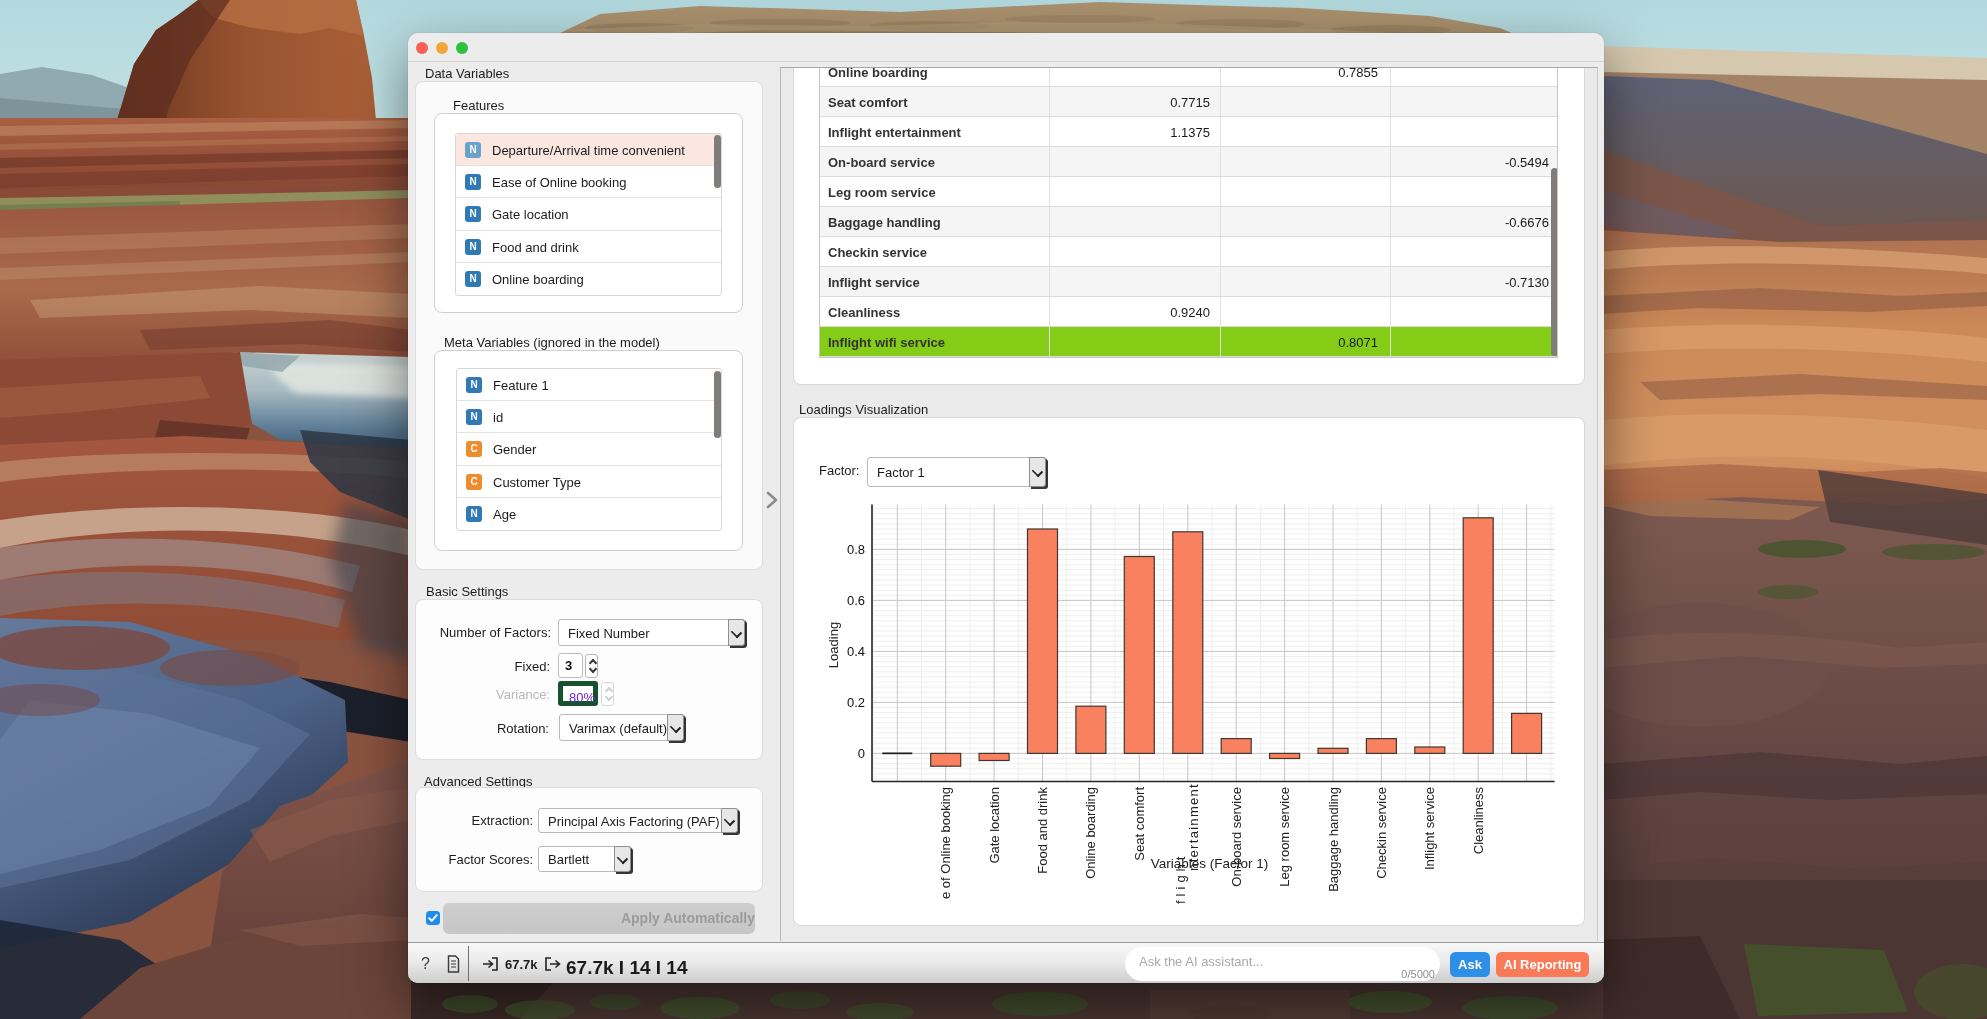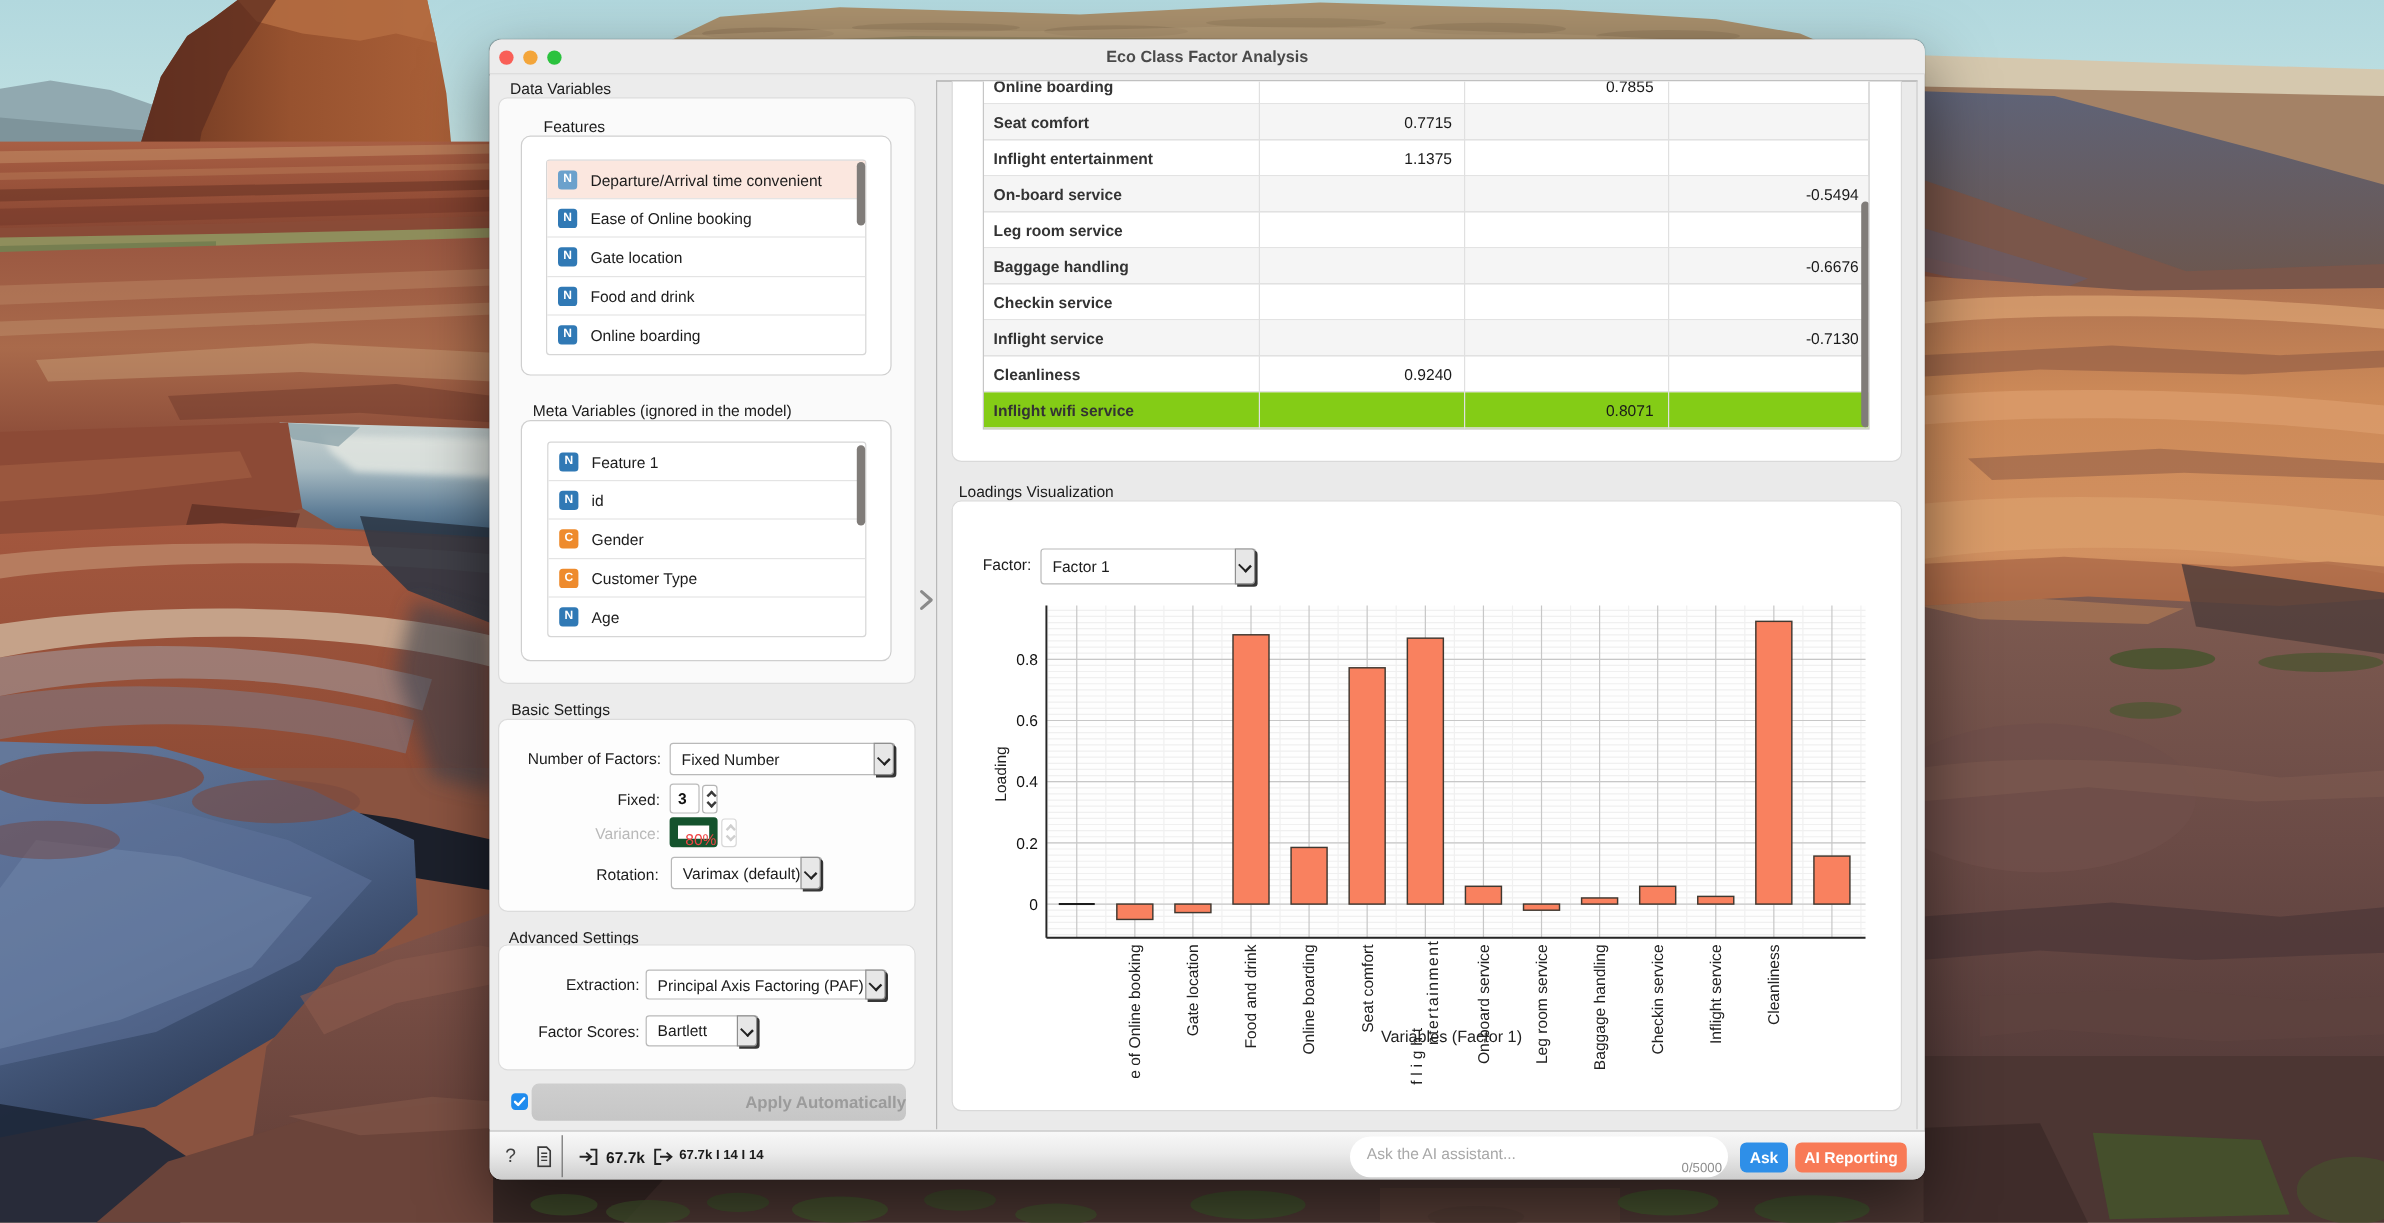--- a/index.html
+++ b/index.html
@@ -238,21 +238,20 @@
 <ellipse cx="1040" cy="1004" rx="48" ry="12" fill="#40502d" opacity="0.85"></ellipse>
 <ellipse cx="1390" cy="1002" rx="42" ry="11" fill="#44532e" opacity="0.9"></ellipse>
 <ellipse cx="1510" cy="1008" rx="48" ry="12" fill="#40502d" opacity="0.9"></ellipse>
 <ellipse cx="1230" cy="1014" rx="40" ry="9" fill="#503a33" opacity="0.9"></ellipse>
 </svg>
 <div id="win">
   <div id="titlebar">
     <span class="dot" style="left:8px; background:#f95f57;"></span>
     <span class="dot" style="left:28px; background:#f3a53a;"></span>
     <span class="dot" style="left:48px; background:#2bc23e;"></span>
-    <div id="title">Eco Class Factor Analysis</div>
   </div>
   <div id="sidebar">
     <div class="lbl13" style="left:17px; top:3px;">Data Variables</div>
     <div class="gbox" style="left:7px; top:18px; width:348px; height:489px; background:#fafafa;"></div>
     <div class="lbl13" style="left:45px; top:35px;">Features</div>
     <div class="listframe" style="left:26px; top:50px; width:309px; height:200px;"></div>
     <div class="list" style="left:47px; top:70px; width:267px; height:163px;">
       <div class="li" style="background:#fbe7df;">
           <span class="badge bNl">N</span>
           <span class="litext">Departure/Arrival time convenient</span>
@@ -307,21 +306,21 @@
     <div class="sel" style="left:150px; top:556px; width:188px; height:27px;">
         <span class="seltext">Fixed Number</span>
         <span class="selbtn">
           <span class="chev"></span>
         </span>
       </div>
     <div class="rlabel" style="left:0; width:142px; top:596px;">Fixed:</div>
     <div class="abs" style="left:150px; top:590px; width:25px; height:25px; background:#fff; border:1px solid #bbb; border-radius:3px; font-size:13px; font-weight:bold; color:#111; padding:4px 0 0 6px;">3</div>
     <div class="abs spin" style="left:177px; top:591px;"></div>
     <div class="rlabel" style="left:0; width:142px; top:624px; color:#b9b9b9;">Variance:</div>
-    <div class="abs" style="left:150px; top:618px; width:40px; height:25px; background:#fff; border:7px solid #14532d; border-radius:3px; font-size:13px; color:#ef4444; padding:4px 0 0 6px;">80%</div>
+    <div class="abs" style="left:150px; top:618px; width:40px; height:25px; background:#fff; border:5px solid #14532d; border-radius:3px; font-size:13px; color:#6d28d9; padding:4px 0 0 6px;">80%</div>
     <div class="abs spin dis" style="left:193px; top:619px;"></div>
     <div class="rlabel" style="left:0; width:141px; top:658px;">Rotation:</div>
     <div class="sel" style="left:151px; top:651px; width:126px; height:27px;">
         <span class="seltext">Varimax (default)</span>
         <span class="selbtn">
           <span class="chev"></span>
         </span>
       </div>
 
     <div class="lbl13" style="left:16px; top:711px;">Advanced Settings</div>
@@ -459,20 +458,20 @@
     <div class="abs" style="left:60px; top:3px; width:1px; height:35px; background:#6e6e6e;"></div>
     <svg class="abs" style="left:74px; top:13px;" width="17" height="16" viewBox="0 0 17 16">
       <path d="M10,2 L15,2 L15,14 L10,14" fill="none" stroke="#222" stroke-width="1.6"></path>
       <path d="M1,8 L10,8 M6.5,4.5 L10.5,8 L6.5,11.5" fill="none" stroke="#222" stroke-width="1.6"></path>
     </svg>
     <div class="abs" style="left:97px; top:14px; font-size:13px; font-weight:bold; color:#1a1a1a;">67.7k</div>
     <svg class="abs" style="left:136px; top:13px;" width="17" height="16" viewBox="0 0 17 16">
       <path d="M7,2 L2,2 L2,14 L7,14" fill="none" stroke="#222" stroke-width="1.6"></path>
       <path d="M6,8 L15,8 M11.5,4.5 L15.5,8 L11.5,11.5" fill="none" stroke="#222" stroke-width="1.6"></path>
     </svg>
-    <div class="abs" style="left:158px; top:14px; font-size:11px; font-weight:bold; color:#1a1a1a;">67.7k I 14 I 14</div>
+    <div class="abs" style="left:158px; top:14px; font-size:19px; font-weight:bold; color:#1a1a1a;">67.7k I 14 I 14</div>
     <div class="abs" style="left:717px; top:4px; width:315px; height:34px; background:#fff; border-radius:17px;"></div>
     <div class="abs" style="left:731px; top:11px; font-size:13px; color:#a8a8a8;">Ask the AI assistant...</div>
     <div class="abs" style="left:962px; top:25px; width:70px; font-size:11px; color:#8f8f8f; text-align:right; padding-right:5px;">0/5000</div>
     <div class="abs" style="left:1042px; top:8.5px; width:40px; height:25px; background:#2e8fe8; border-radius:5.5px; color:#fff; font-size:13px; font-weight:bold; text-align:center; line-height:25px;">Ask</div>
     <div class="abs" style="left:1088px; top:8.5px; width:93px; height:25px; background:#f87a56; border-radius:5.5px; color:#fff; font-size:13px; font-weight:bold; text-align:center; line-height:25px;">AI Reporting</div>
   </div>
 </div>
 
 </body></html>

